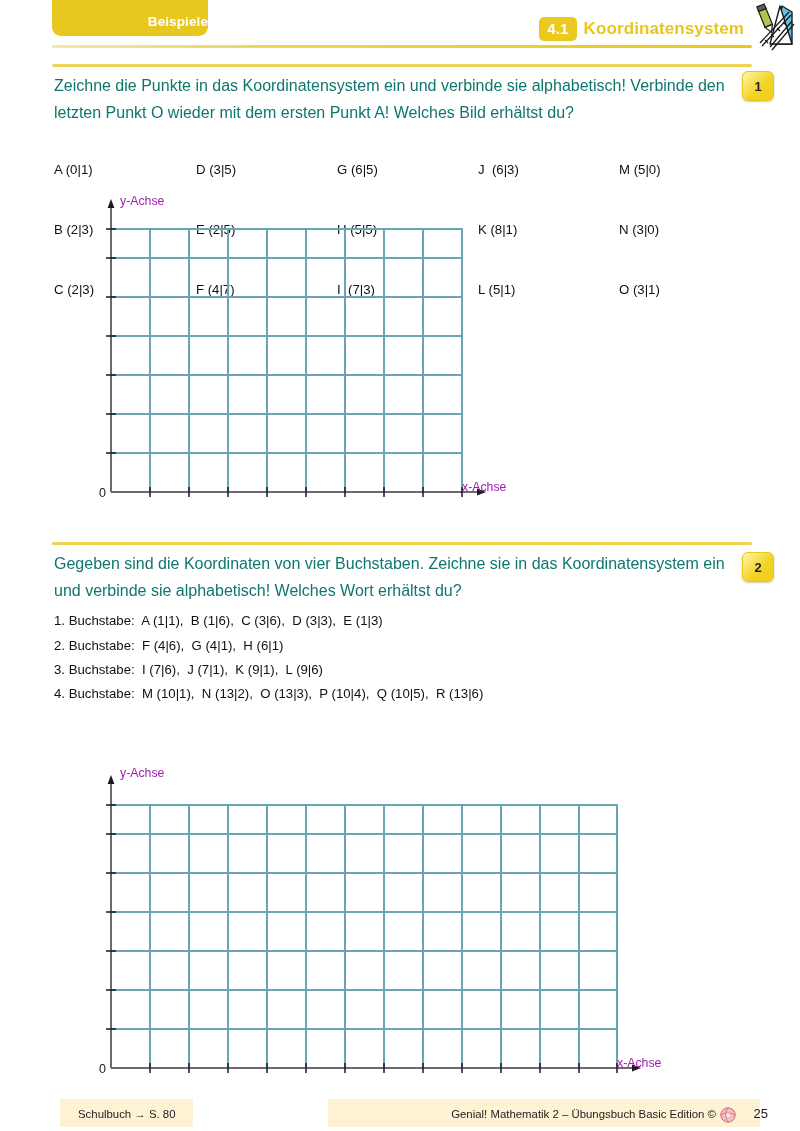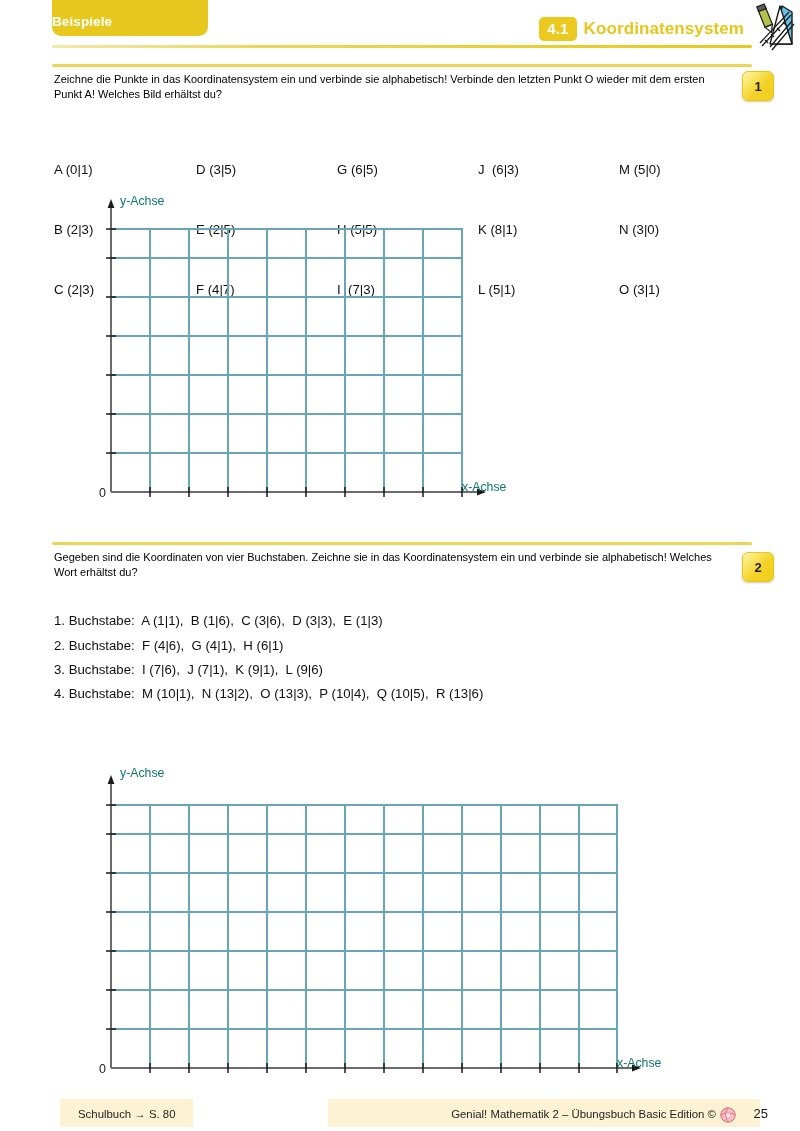--- a/index.html
+++ b/index.html
@@ -34,21 +34,21 @@
     left: 52px; top: -16px;
     width: 156px; height: 52px;
     background: #e8c81e;
     border-radius: 9px;
     box-sizing: border-box;
   }
   .tab-beispiele span {
     position: absolute;
     left: 0; right: 0;
     bottom: 7px;
-    text-align: left;
+    text-align: right;
     color: #ffffff;
     font-size: 13.5px;
     font-weight: bold;
     letter-spacing: .1px;
   }
   .chapter-group {
     position: absolute;
     right: 56px;
     top: 17px;
     display: flex;
@@ -86,23 +86,23 @@
 
   
   .task-rule {
     position: absolute;
     height: 3px;
     background: #ecd457;
     border-radius: 2px;
   }
   .task-text {
     position: absolute;
-    font-size: 11px;
-    line-height: 15px;
-    color: #000000;
+    font-size: 16px;
+    line-height: 27px;
+    color: #0f766e;
   }
   .task-badge {
     position: absolute;
     width: 32px; height: 30px;
     border-radius: 6px;
     background: linear-gradient(135deg, #fdf4b0 0%, #f8e259 34%, #f3d226 58%, #f0cf1d 100%);
     box-shadow: 0 1px 2px rgba(120,100,10,.35);
     border: 1px solid #e9c61b;
     box-sizing: border-box;
   }
@@ -136,21 +136,21 @@
     white-space: pre;
     color: #111;
   }
 
   
   .grid-wrap { position: absolute; }
   .grid-svg  { display: block; }
   .axis-label {
     position: absolute;
     font-size: 12.3px;
-    color: #0f766e;
+    color: #a21caf;
     white-space: nowrap;
   }
   .zero-label {
     position: absolute;
     font-size: 12.5px;
     color: #1a1a1a;
   }
 
   
   .footer {

